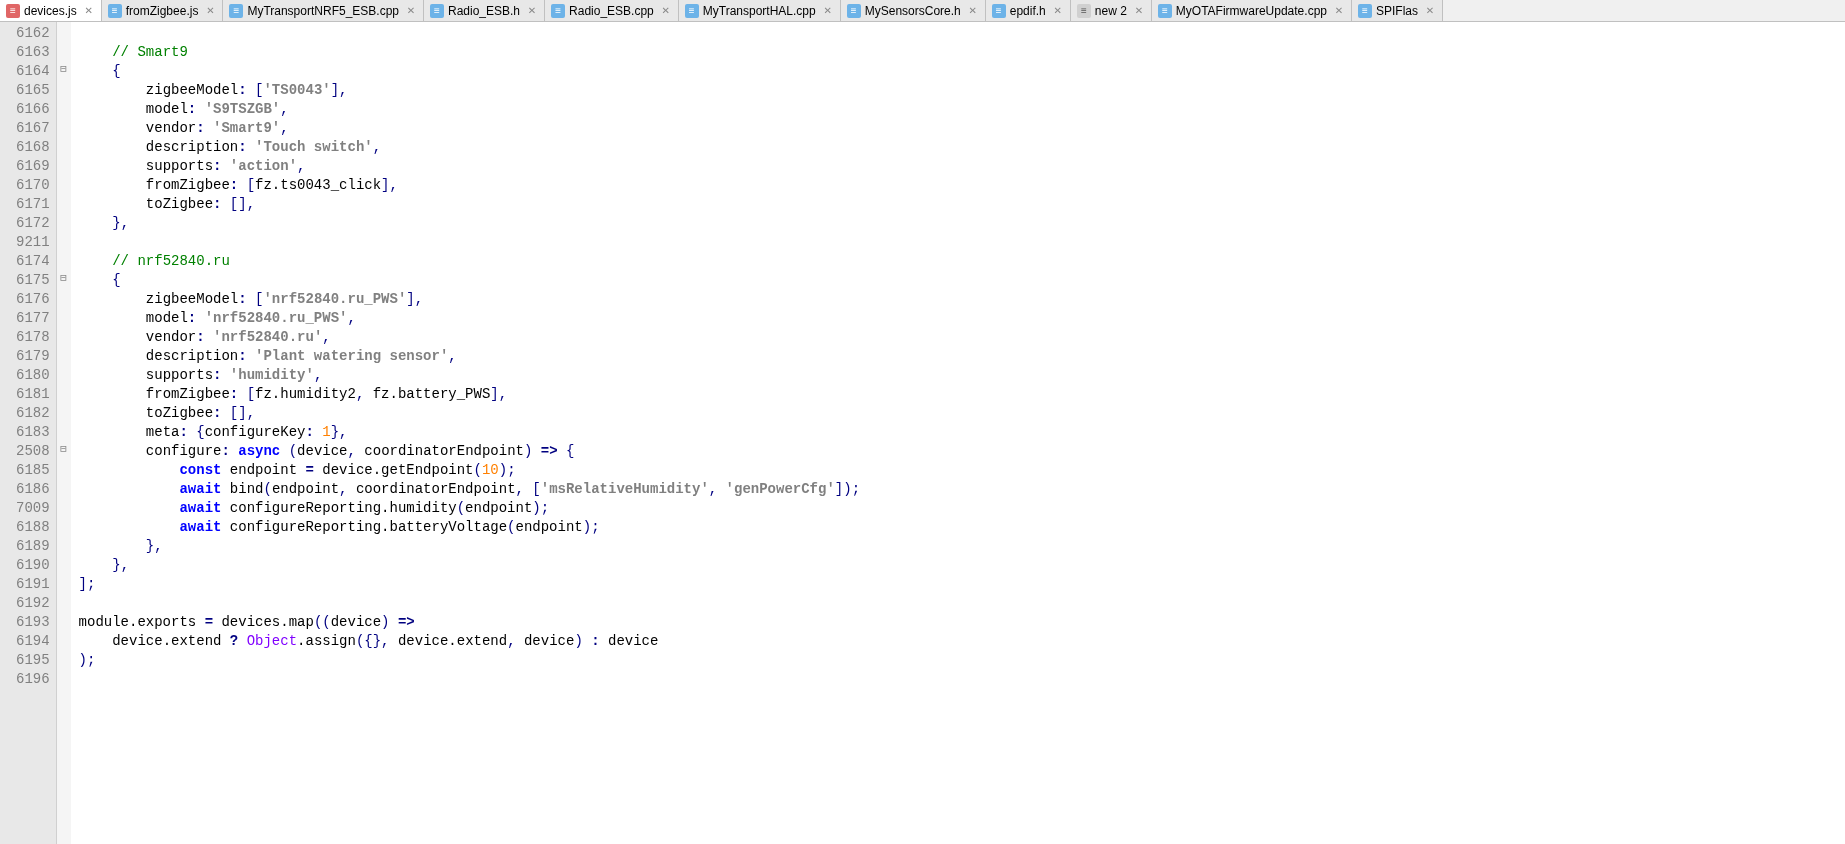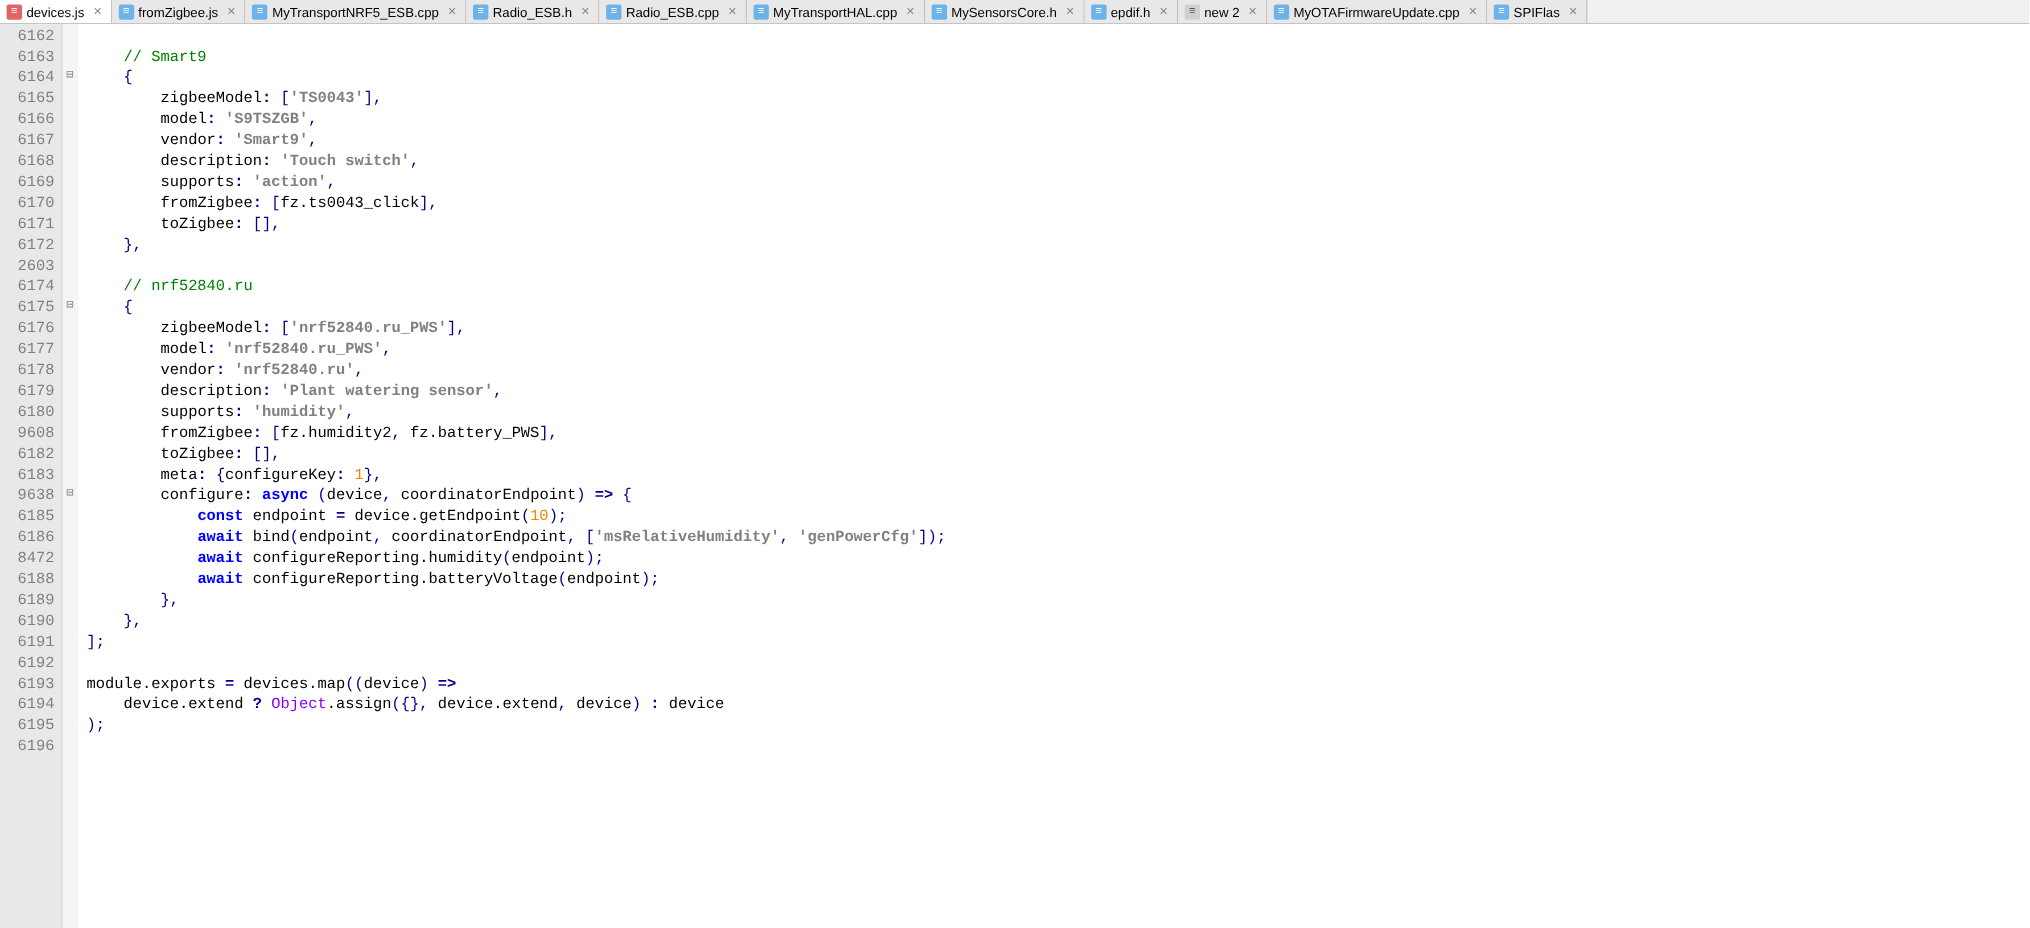--- a/index.html
+++ b/index.html
@@ -168,35 +168,35 @@
       <div class="ln">6163</div>
       <div class="ln">6164</div>
       <div class="ln">6165</div>
       <div class="ln">6166</div>
       <div class="ln">6167</div>
       <div class="ln">6168</div>
       <div class="ln">6169</div>
       <div class="ln">6170</div>
       <div class="ln">6171</div>
       <div class="ln">6172</div>
-      <div class="ln">2603</div>
+      <div class="ln">9211</div>
       <div class="ln">6174</div>
       <div class="ln">6175</div>
       <div class="ln">6176</div>
       <div class="ln">6177</div>
       <div class="ln">6178</div>
       <div class="ln">6179</div>
       <div class="ln">6180</div>
-      <div class="ln">9608</div>
+      <div class="ln">6181</div>
       <div class="ln">6182</div>
       <div class="ln">6183</div>
-      <div class="ln">9638</div>
+      <div class="ln">2508</div>
       <div class="ln">6185</div>
       <div class="ln">6186</div>
-      <div class="ln">8472</div>
+      <div class="ln">7009</div>
       <div class="ln">6188</div>
       <div class="ln">6189</div>
       <div class="ln">6190</div>
       <div class="ln">6191</div>
       <div class="ln">6192</div>
       <div class="ln">6193</div>
       <div class="ln">6194</div>
       <div class="ln">6195</div>
       <div class="ln">6196</div>
     </div>

